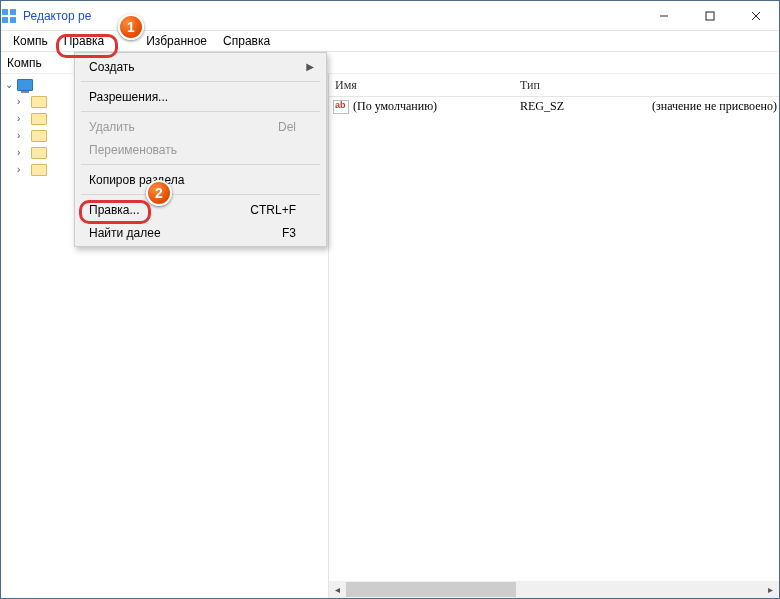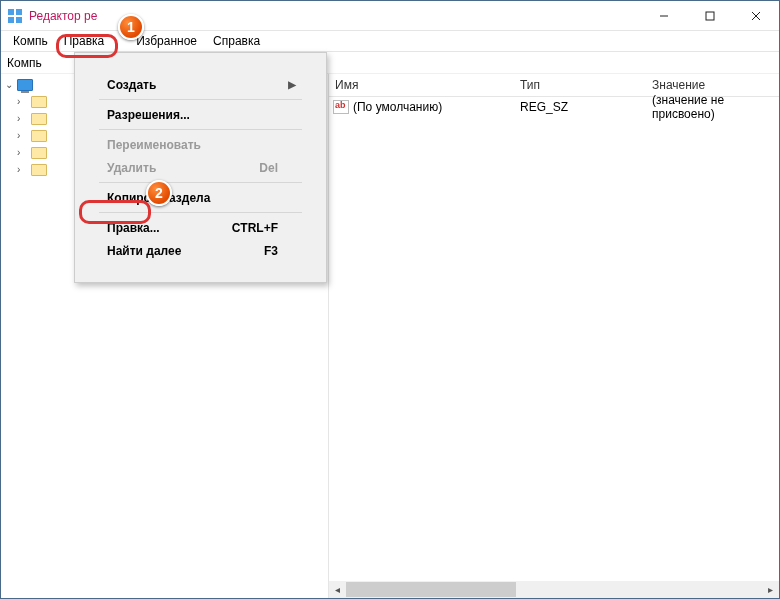--- a/index.html
+++ b/index.html
@@ -3,21 +3,21 @@
 <meta charset="utf-8">
 <style>
   * { box-sizing: border-box; font-family: "Segoe UI", Tahoma, sans-serif; }
   body { margin: 0; background: #fff; }
   .win {
     width: 780px; height: 599px; border: 1px solid #4a6a8a;
     position: relative; background: #fff; overflow: hidden;
   }
   .titlebar {
     height: 30px; display: flex; align-items: center;
-    padding-left: 6px; font-size: 12px; color: #be185d;
+    font-size: 12px; color: #1d4ed8;
     border-bottom: 1px solid #e5e5e5;
   }
   .titlebar .app-icon { width: 16px; height: 16px; margin-right: 6px; }
   .win-controls { position: absolute; right: 0; top: 0; display: flex; }
   .win-btn {
     width: 46px; height: 30px; display: flex; align-items: center;
     justify-content: center; font-size: 10px; color: #222;
   }
   .win-btn svg { stroke: #222; }
   .menubar {
@@ -45,38 +45,38 @@
   .tree-row { display: flex; align-items: center; height: 17px; }
   .disclose { width: 12px; color: #555; font-size: 10px; }
   .pc-icon { width: 16px; height: 12px; background: #3b97e4; border: 1px solid #2671b8; border-radius: 1px; margin-right: 4px; position: relative; }
   .pc-icon::after { content: ""; position: absolute; left: 3px; right: 3px; bottom: -3px; height: 2px; background: #888; }
   .folder { width: 16px; height: 12px; background: #ffe9a6; border: 1px solid #d9b95e; border-radius: 1px; margin-right: 4px; margin-left: 26px; }
   .listpane { flex: 1; position: relative; font-size: 12px; }
   .cols {
     height: 23px; display: flex; align-items: center;
     border-bottom: 1px solid #e5e5e5; color: #333;
   }
-  .col { padding-left: 6px; }
+  .col { padding-left: 6px; font-family: Liberation Serif, serif; }
   .col.name { width: 153px; }
   .col.type { width: 132px; margin-left: 32px; }
   .col.val  { flex: 1; }
   .listrow { display: flex; align-items: center; height: 19px; }
   .val-icon { width: 16px; height: 14px; margin-left: 4px; margin-right: 4px; background: #fff; border: 1px solid #bcbcbc; position: relative; }
   .val-icon::before { content: "ab"; position: absolute; left: 1px; top: -1px; font-size: 9px; color: #c33; font-weight: bold; }
   .scroll-h {
     position: absolute; left: 0; right: 0; bottom: 0; height: 17px;
     background: #f0f0f0; display: flex; align-items: center;
   }
   .scroll-h .arrow { width: 17px; height: 17px; display: flex; align-items: center; justify-content: center; color: #555; font-size: 10px; }
   .scroll-h .thumb { width: 170px; height: 15px; background: #cdcdcd; border-radius: 0; margin-left: 0; }
   .dropdown {
     position: absolute; left: 73px; top: 51px; width: 253px;
     background: #f0f0f0; border: 1px solid #ccc;
     box-shadow: 2px 3px 6px rgba(0,0,0,0.25);
-    font-size: 12px; z-index: 15; padding: 20px; font-weight: bold;
+    font-size: 12px; z-index: 15; padding: 2px;
   }
   .dd-item {
     display: flex; align-items: center; height: 23px;
     padding: 0 26px 0 12px; position: relative;
   }
   .dd-item.disabled { color: #9a9a9a; }
   .dd-item .shortcut { position: absolute; right: 28px; }
   .dd-item .sub { position: absolute; right: 10px; color: #555; font-size: 10px; }
   .dd-sep { height: 1px; background: #d6d6d6; margin: 3px 4px; }
   .callout {
@@ -125,21 +125,21 @@
             <line x1="1" y1="1" x2="9" y2="9" stroke-width="1"></line>
             <line x1="9" y1="1" x2="1" y2="9" stroke-width="1"></line>
           </svg>
       </div>
     </div>
   </div>
 
   <div class="menubar">
     <div class="menubar-item">Компь</div>
     <div class="menubar-item active">Правка</div>
-    <div class="menubar-item" style="margin-left:16px">Избранное</div>
+    <div class="menubar-item" style="margin-left:26px">Избранное</div>
     <div class="menubar-item">Справка</div>
   </div>
 
   <div class="addrbar">
     <span>Компь</span>
   </div>
 
   <div class="body">
     <div class="tree">
       <div class="tree-row">
@@ -165,21 +165,20 @@
       <div class="tree-row">
           <span class="disclose" style="margin-left:12px">›</span>
           <span class="folder" style="margin-left:2px"></span>
         </div>
     </div>
 
     <div class="listpane">
       <div class="cols">
         <div class="col name">Имя</div>
         <div class="col type">Тип</div>
-        <div class="col val">Значение</div>
       </div>
       <div class="listrow">
         <span class="val-icon"></span>
         <span class="col" style="width:129px;padding-left:0">(По умолчанию)</span>
         <span class="col type" style="padding-left:6px">REG_SZ</span>
         <span class="col val">(значение не присвоено)</span>
       </div>
 
       <div class="scroll-h">
         <div class="arrow">◂</div>
@@ -194,25 +193,25 @@
     <div class="dd-item">
       <span>Создать</span>
       <span class="sub">▶</span>
     </div>
     <div class="dd-sep"></div>
     <div class="dd-item">
       <span>Разрешения...</span>
     </div>
     <div class="dd-sep"></div>
     <div class="dd-item disabled">
-      <span>Переименовать</span>
-    </div>
-    <div class="dd-item disabled">
       <span>Удалить</span>
       <span class="shortcut">Del</span>
+    </div>
+    <div class="dd-item disabled">
+      <span>Переименовать</span>
     </div>
     <div class="dd-sep"></div>
     <div class="dd-item">
       <span>Копиров             раздела</span>
     </div>
     <div class="dd-sep"></div>
     <div class="dd-item">
       <span>Правка...</span>
       <span class="shortcut">CTRL+F</span>
     </div>

